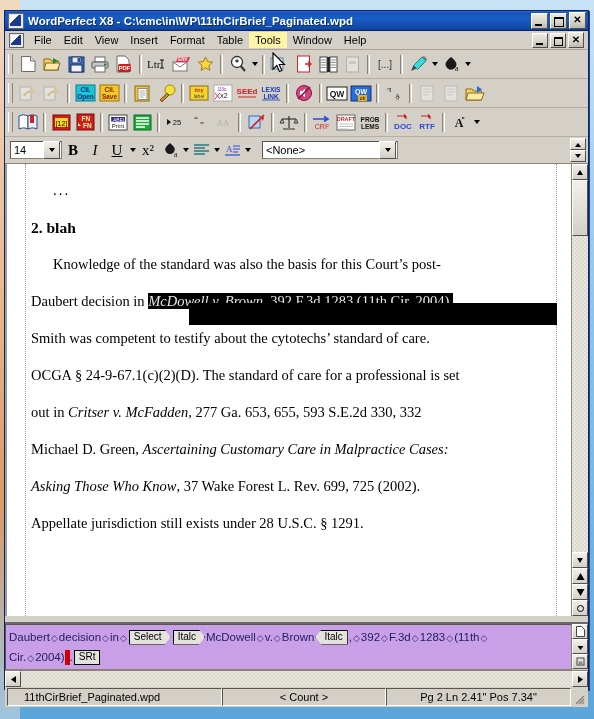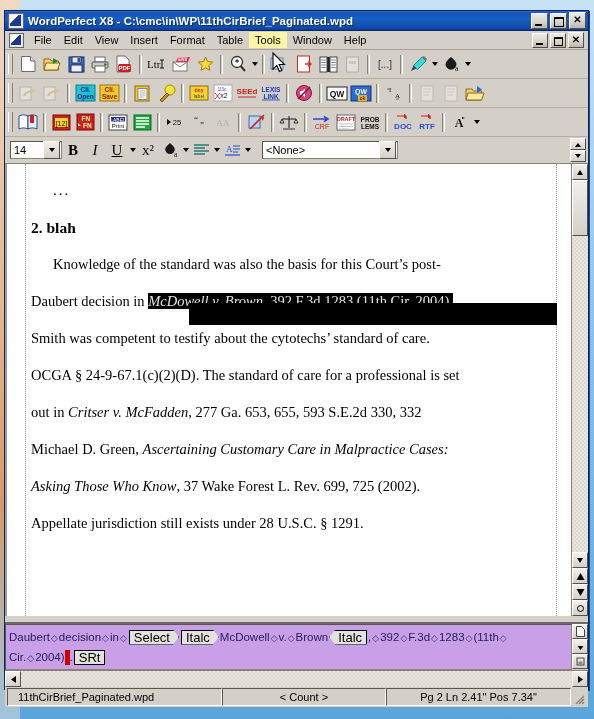--- a/index.html
+++ b/index.html
@@ -204,21 +204,21 @@
     flex:1 1 auto;position:relative;padding:2px 3px;
     font-family:"Liberation Sans", sans-serif;font-size:11.5px;color:#202060;
     border:1px solid #8a8375;border-top-color:#5a564c;border-left-color:#5a564c;
     background:#c9a0e8;overflow:hidden;
   }
   .rc-line{height:20px;line-height:20px;white-space:nowrap;display:flex;align-items:center;}
   .rc-word{white-space:pre;}
   .rc-space:after{content:"\25C7";font-size:9px;color:#3a2a7a;padding:0 1px;}
   .rc-code{
     display:inline-flex;align-items:center;height:15px;padding:0 4px;margin:0 1px;
-    background:#e4e2dc;border:1px solid #000;font-size:13px;color:#000;line-height:1;
+    background:#e4e2dc;border:1px solid #000;font-size:10px;color:#000;line-height:1;
     box-sizing:border-box;
   }
   .rc-code.open{border-radius:0;position:relative;padding-right:8px;
     clip-path:polygon(0 0,calc(100% - 6px) 0,100% 50%,calc(100% - 6px) 100%,0 100%);}
   .rc-code.close{position:relative;padding-left:8px;
     clip-path:polygon(6px 0,100% 0,100% 100%,6px 100%,0 50%);}
   .rc-cursor{display:inline-block;width:5px;height:15px;background:#d00000;margin:0 0px;vertical-align:middle;}
   .rc-scroll{
     width:16px;flex:0 0 auto;background:#d4d0c8;display:flex;flex-direction:column;
   }
@@ -239,21 +239,21 @@
     background-size:4px 4px;background-position:0 0,2px 2px;}
 
   
   .statusbar{
     height:20px;background:#d4d0c8;display:flex;align-items:stretch;
     padding:1px 2px;box-sizing:border-box;
   }
   .sfield{
     border:1px solid #8a8375;border-top-color:#5a564c;border-left-color:#5a564c;
     border-right-color:#fff;border-bottom-color:#fff;
-    display:flex;align-items:center;padding:0 10px;font-size:11px;color:#000;box-sizing:border-box;
+    display:flex;align-items:center;padding:0 16px;font-size:11px;color:#000;box-sizing:border-box;
   }
   .sfield.doc{width:215px;}
   .sfield.count{flex:1 1 auto;justify-content:center;}
   .sfield.pos{width:185px;justify-content:center;}
   .resize-grip{
     width:14px;display:flex;align-items:flex-end;justify-content:flex-end;padding:0 1px 1px 0;
   }
   .cursorarrow{position:absolute;left:272px;top:52px;width:16px;height:20px;pointer-events:none;}
 </style>
 </head>

